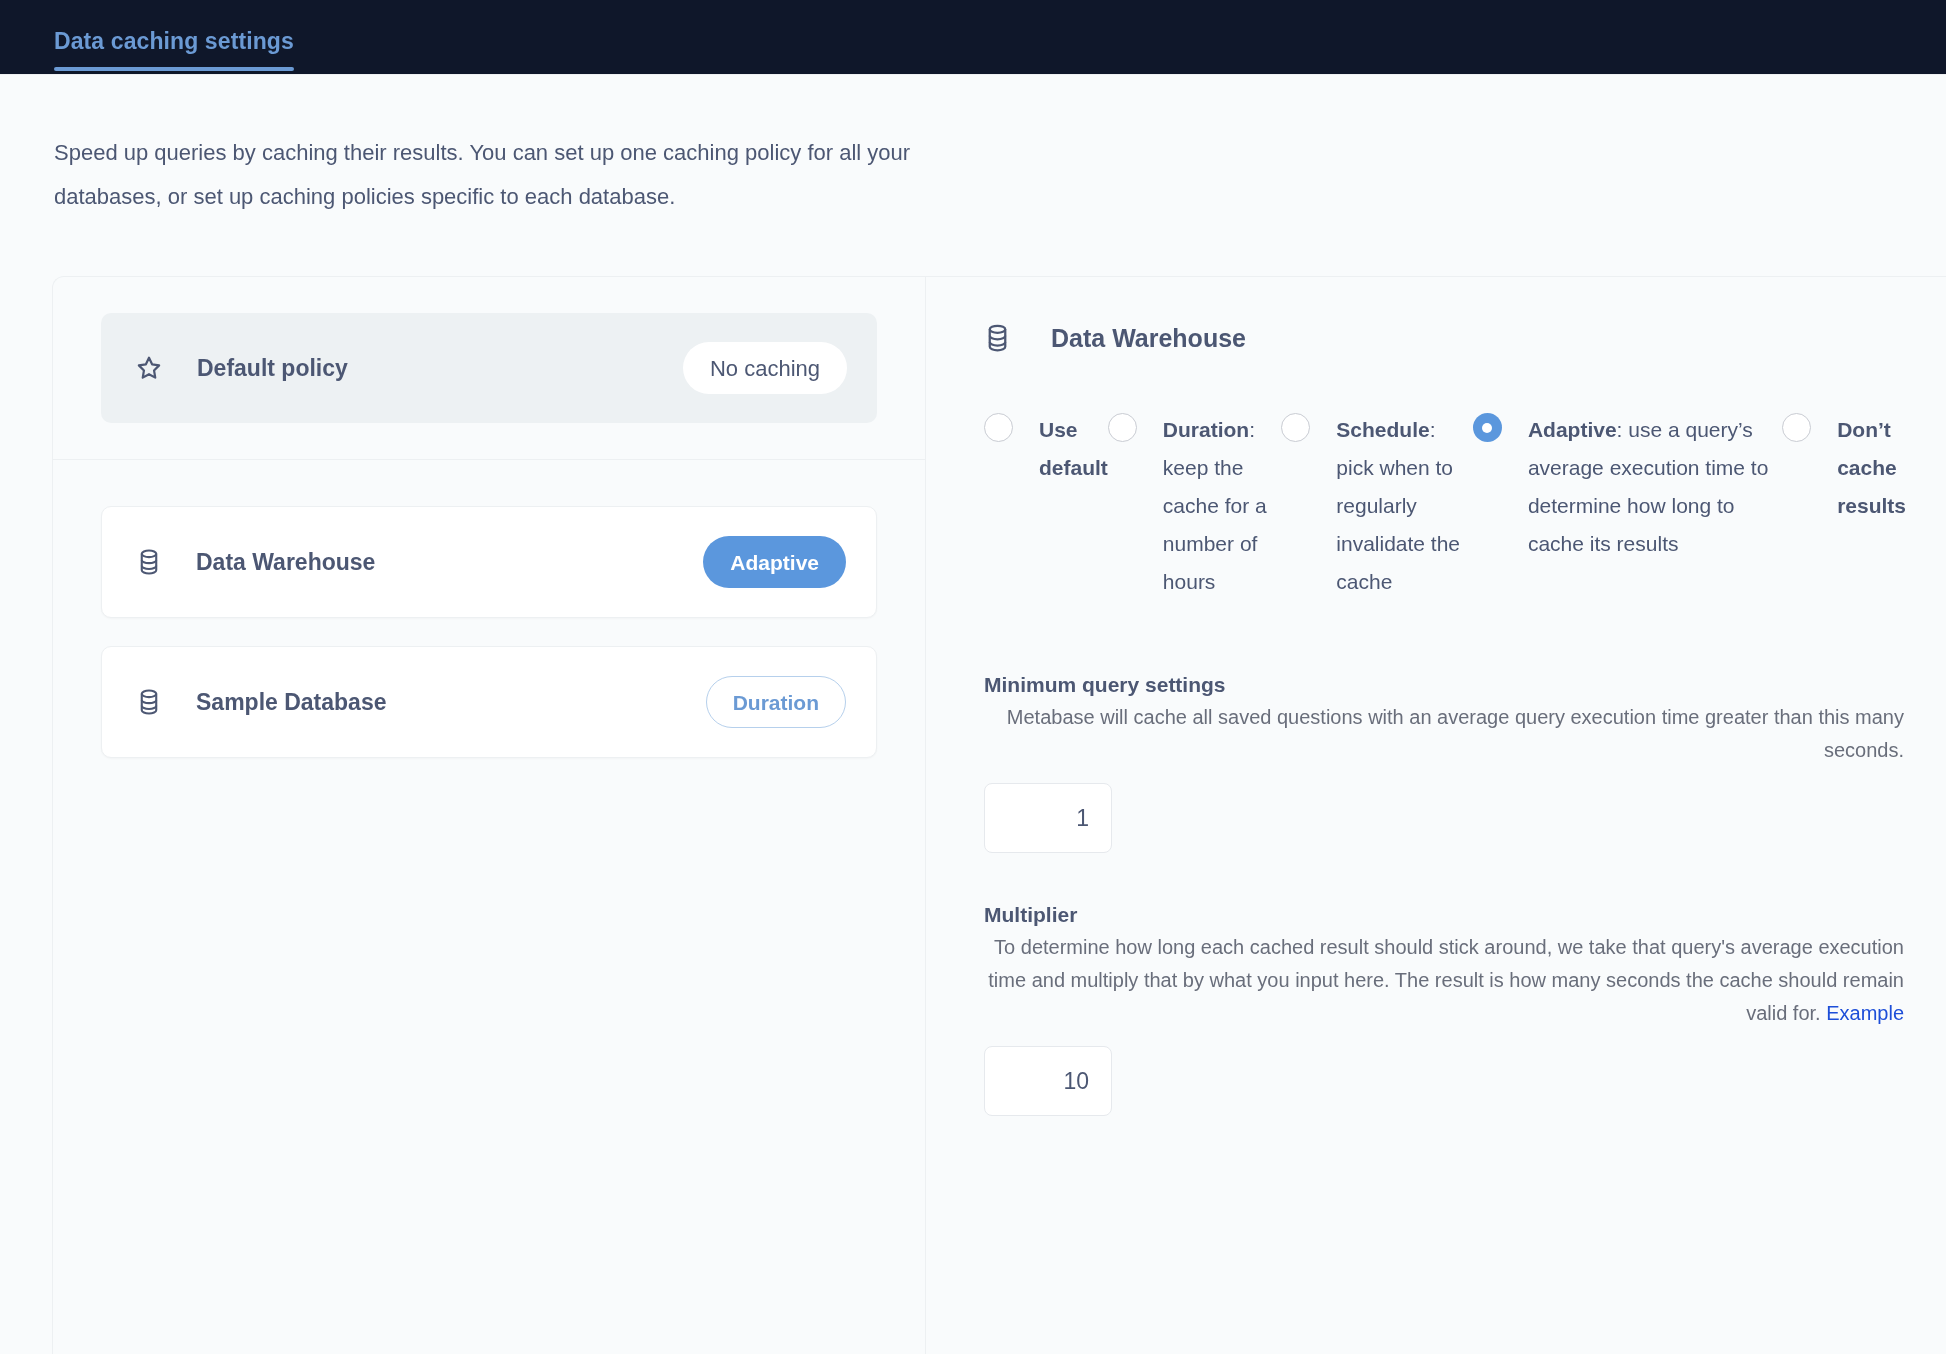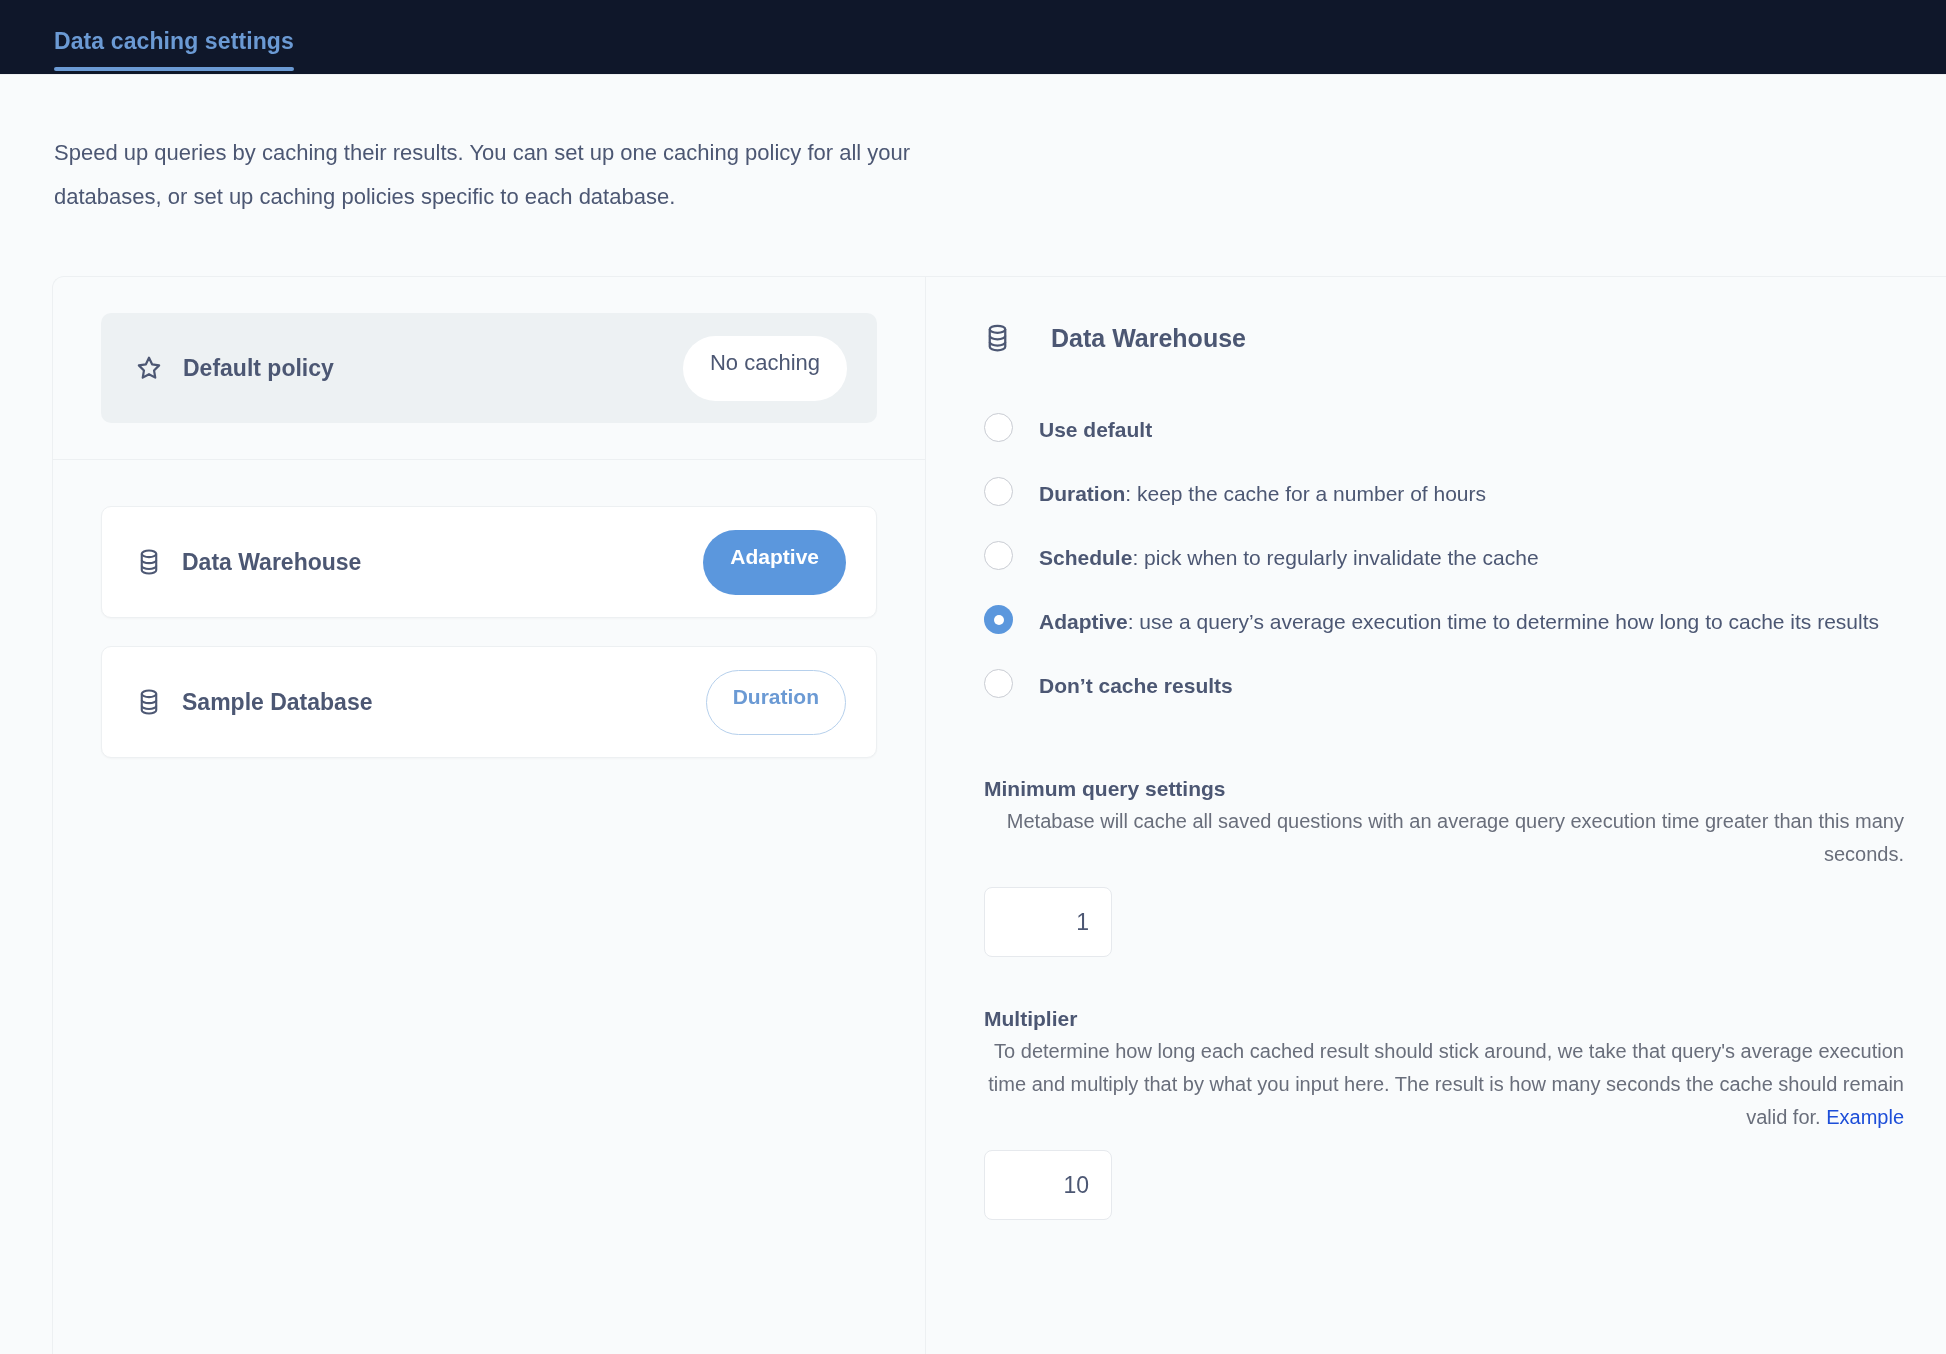--- a/index.html
+++ b/index.html
@@ -94,34 +94,34 @@
   }
   .db-list {
     padding: 46px 48px 0 48px;
     display: flex;
     flex-direction: column;
     gap: 28px;
   }
   .card-left {
     display: flex;
     align-items: center;
-    gap: 20px;
+    gap: 34px;
     justify-content: flex-end;
   }
   .card-label {
     font-size: 23px;
     font-weight: 700;
     color: #4c5773;
   }
   .pill {
     border-radius: 999px;
     font-size: 21px;
     font-weight: 700;
     padding: 0 26px;
-    height: 65px;
+    height: 52px;
     line-height: 52px;
     white-space: nowrap;
     text-align: center;
     cursor: pointer;
     border: 1px solid transparent;
   }
   .pill.white {
     background: #ffffff;
     color: #4c5773;
     font-weight: 400;
@@ -168,21 +168,21 @@
   }
   .section-sub {
     font-size: 20px;
     color: #696e7b;
     margin: 0;
     line-height: 31px;
   }
   .radio-group {
     margin-top: 34px;
     display: flex;
-    flex-direction: column;
+    flex-direction: row;
   }
   .radio-row {
     display: flex;
     align-items: flex-start;
     gap: 26px;
     margin-bottom: 26px;
     cursor: pointer;
   }
   .radio {
     width: 29px;

